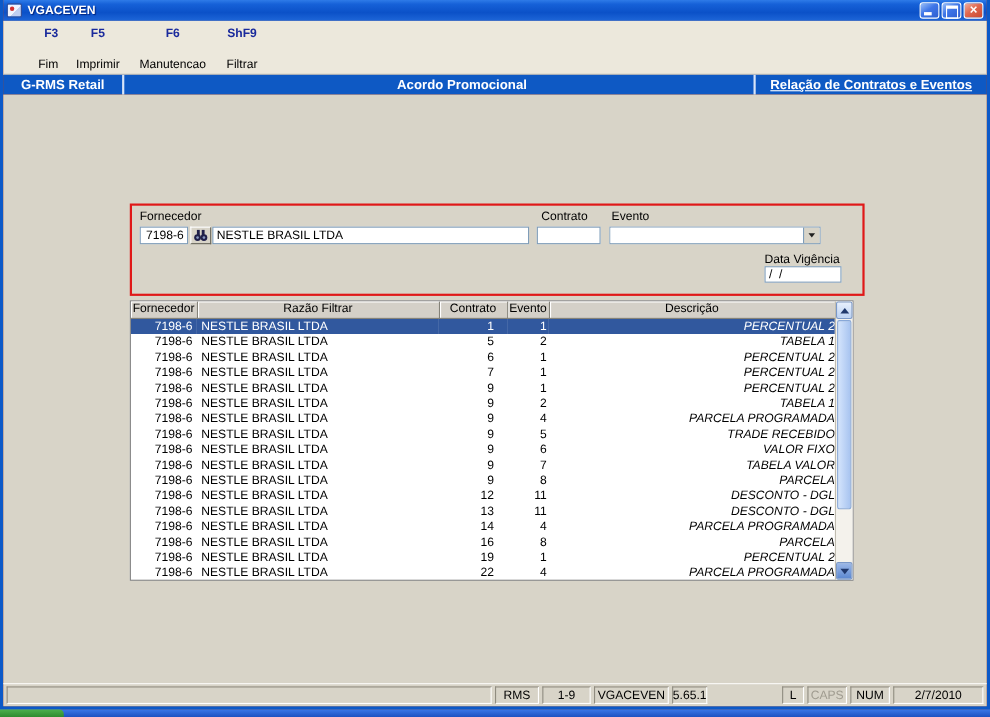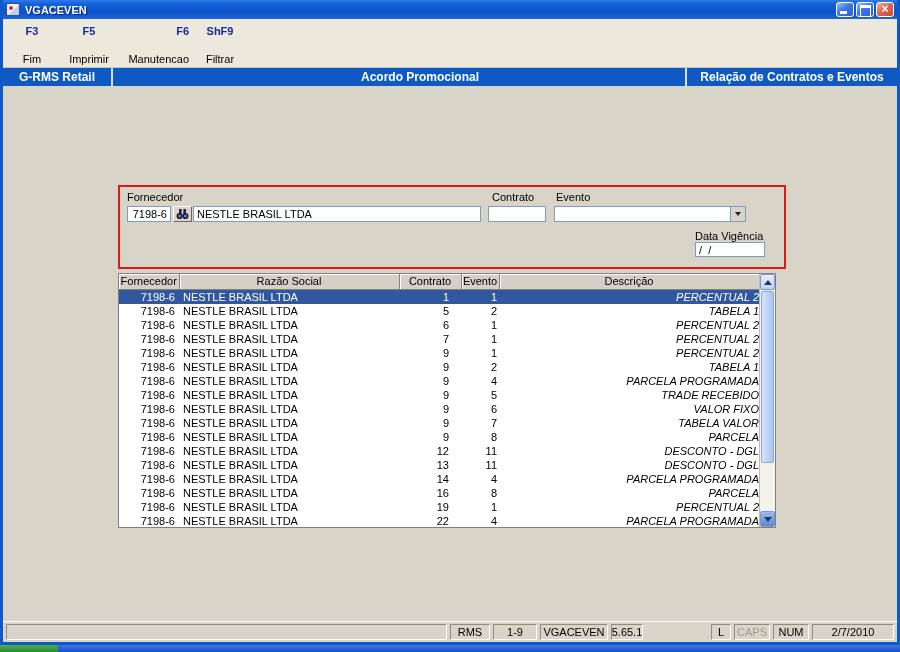--- a/index.html
+++ b/index.html
@@ -25,28 +25,28 @@
   .btn-min::after { content:""; position:absolute; left:3px; bottom:2px; width:7px; height:3px; background:#fff; }
   .btn-max::after { content:""; position:absolute; left:3px; top:2px; width:9px; height:8px; border:1px solid #fff; border-top-width:3px; }
   .btn-close::after { content:"\00D7"; position:absolute; left:0; top:-1px; width:100%; text-align:center; color:#fff; font-weight:bold; font-size:12px; line-height:15px; }
 
   
   .toolbar { flex:0 0 49px; background:#ECE8DC; display:flex; align-items:flex-start; padding:5px 0 0 6px; gap:4px;
              border-bottom:1px solid #C8C4B8; }
   .tool { display:flex; flex-direction:column; align-items:center; padding:1px 2px; }
   .tool .key { color:#1A2A9C; font-weight:bold; font-size:11px; }
   .tool .label { color:#000; font-size:11px; margin-top:16px; }
-  .tool-0 { width:46px; } .tool-1 { width:60px; } .tool-2 { width:68px;align-items:flex-end; } .tool-3 { width:50px; }
+  .tool-0 { width:46px;align-items:flex-end; } .tool-1 { width:60px; } .tool-2 { width:68px; } .tool-3 { width:50px; }
 
   
   .headerbar { flex:0 0 18px; background:var(--header-blue,#0E59C4); display:flex; color:#fff; font-weight:bold; font-size:12px;text-align:center; }
   .hseg { display:flex; align-items:center; justify-content:center; height:100%; white-space:nowrap; }
   .hseg.left { width:110px; border-right:2px solid #D8E4F8; }
   .hseg.center { flex:1;padding-left:42px; }
-  .hseg.right { width:212px; border-left:2px solid #D8E4F8; }
+  .hseg.right { width:212px; border-left:2px solid #D8E4F8;text-decoration:underline; }
 
   
   .workarea { flex:1; position:relative; background:#D8D4C8; }
 
   
   .filter-outline { position:absolute; left:115px; top:99px; width:668px; height:84px;
                     border:2px solid var(--outline-red,#E01818); background:#D8D4C8; }
   .fl-label { position:absolute; font-size:11px; color:#000; white-space:nowrap; }
   .input { position:absolute; background:#fff; border:1px solid #7F9DB9; font-family:"Liberation Sans",sans-serif;
            font-size:11px; padding:0 3px; height:16px; }
@@ -187,21 +187,21 @@
             <colgroup>
               <col style="width:60px">
                 <col style="width:220px">
                 <col style="width:62px">
                 <col style="width:38px">
                 <col style="width:260px">
             </colgroup>
             <thead>
               <tr>
                 <th>Fornecedor</th>
-                <th>Razão Social</th>
+                <th>Razão Filtrar</th>
                 <th>Contrato</th>
                 <th>Evento</th>
                 <th>Descrição</th>
               </tr>
             </thead>
             <tbody>
                 <tr class="selected">
                   <td>7198-6</td>
                   <td>NESTLE BRASIL LTDA</td>
                   <td>1</td>

